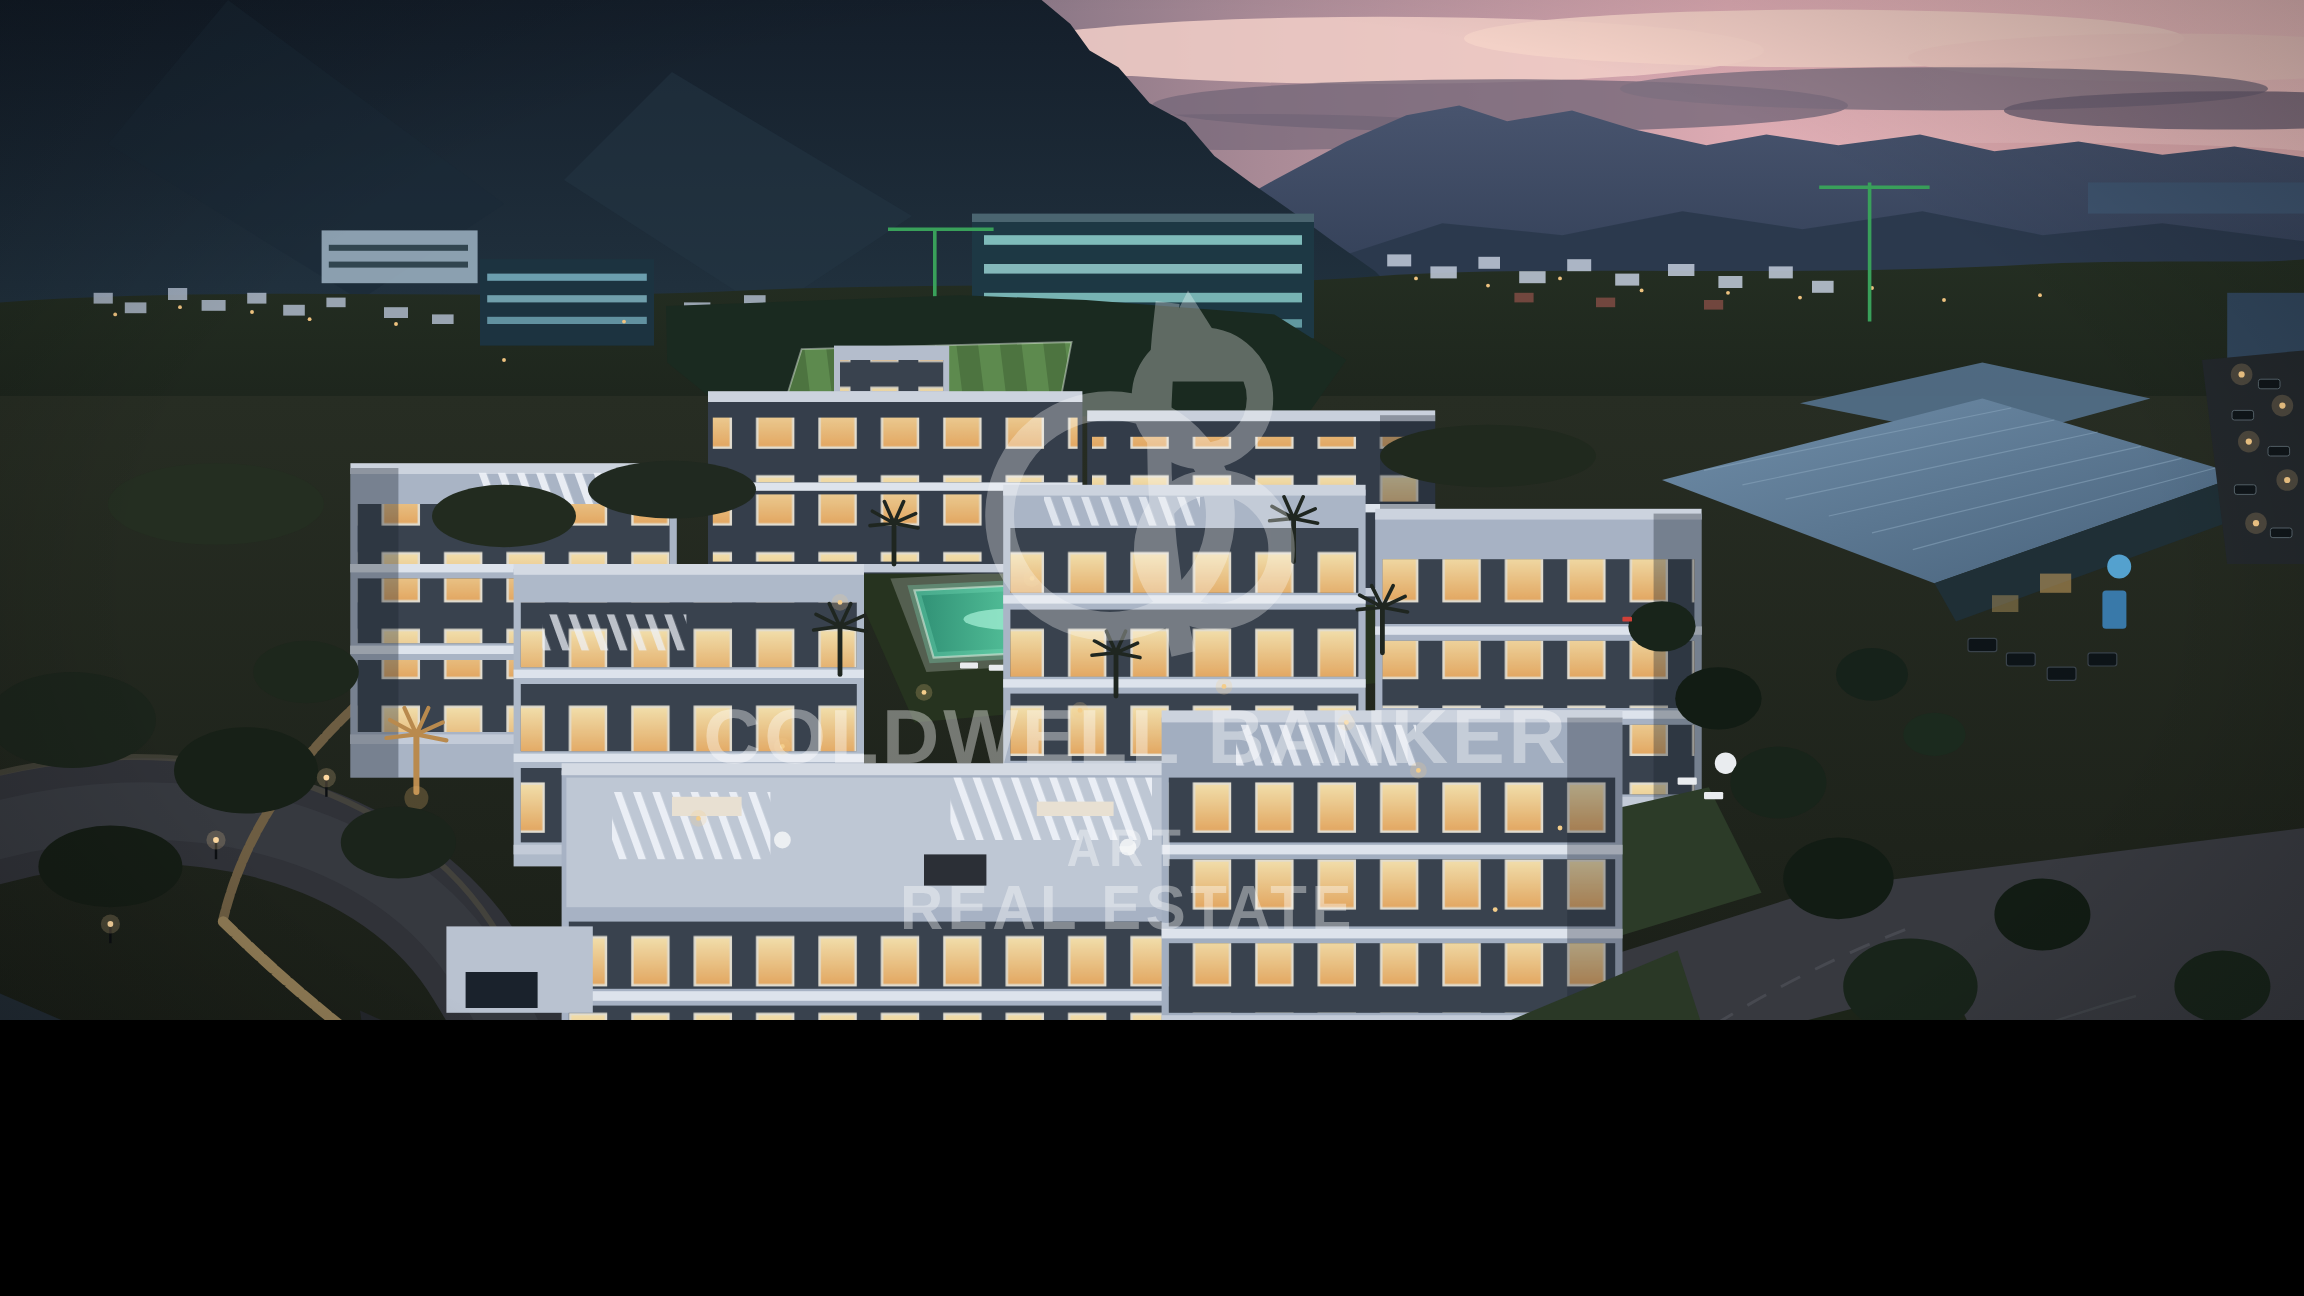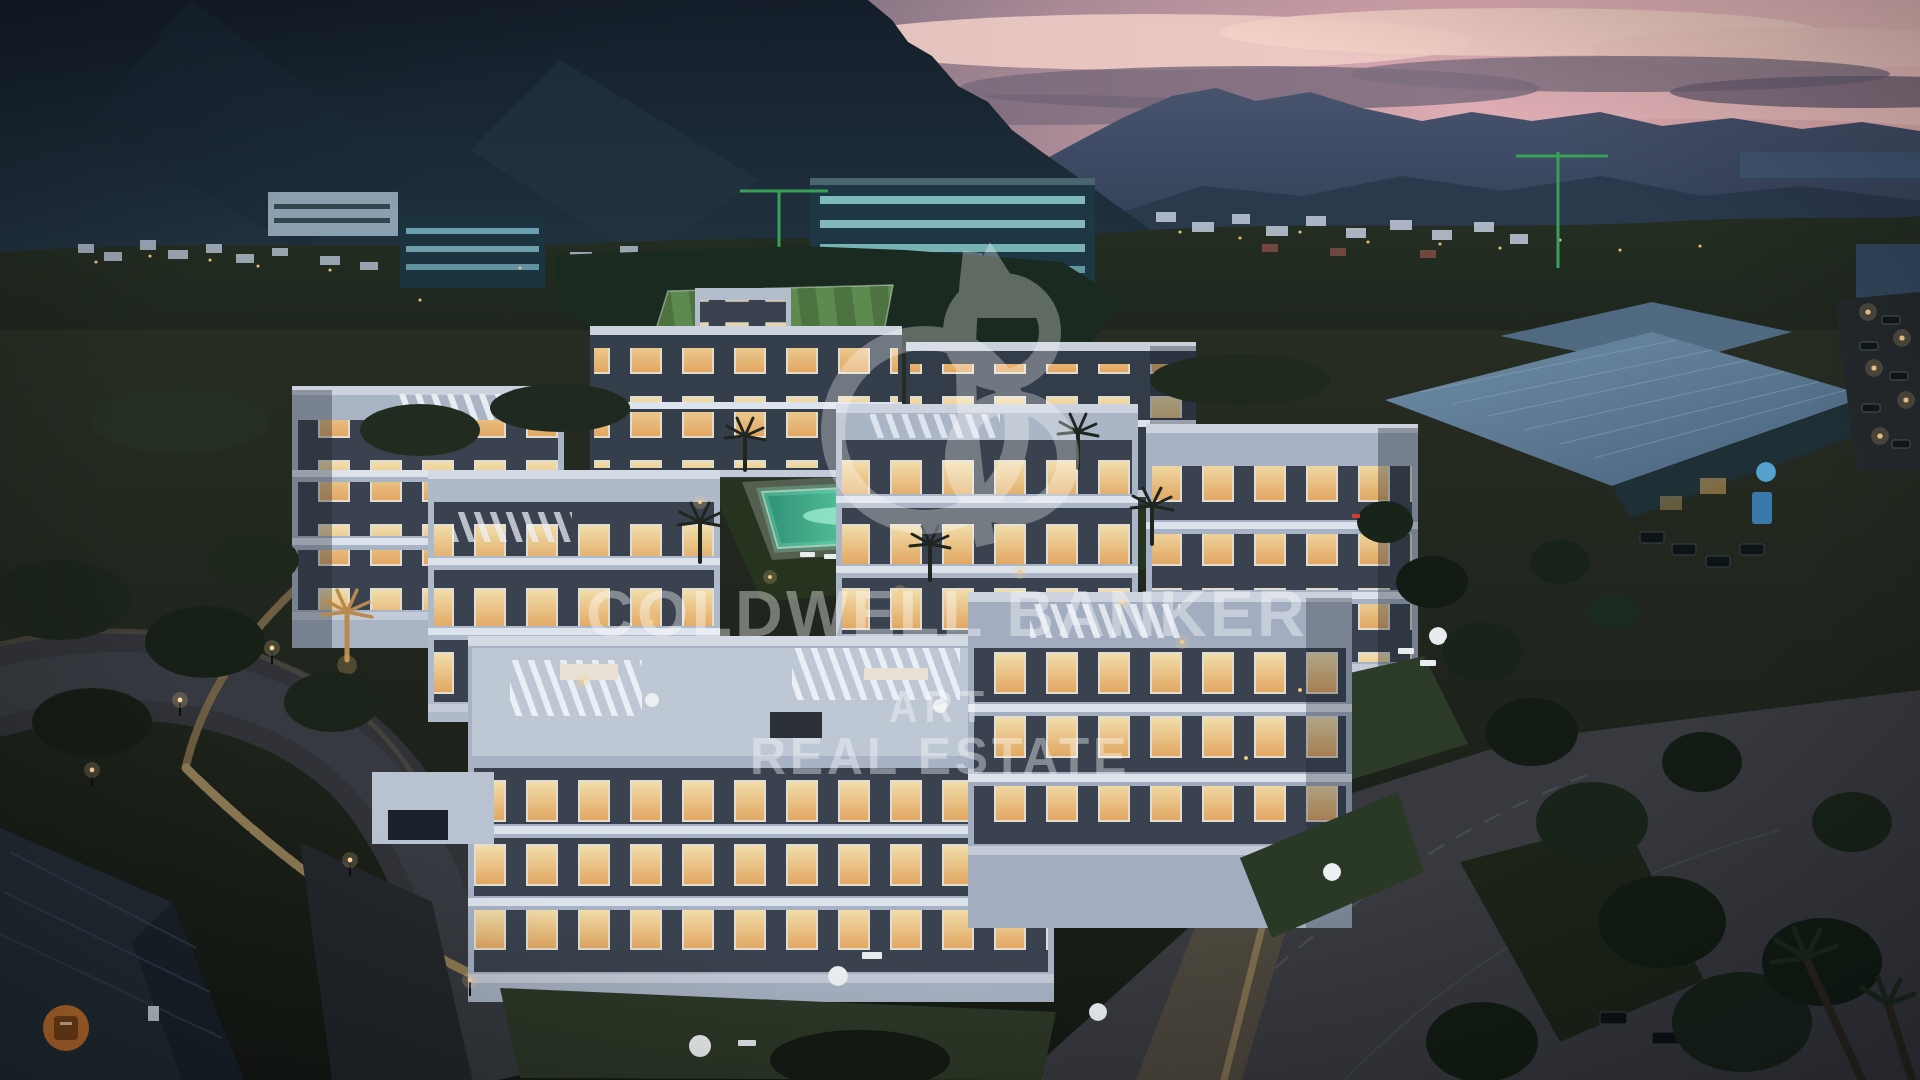--- a/index.html
+++ b/index.html
@@ -1,16 +1,16 @@
 <!DOCTYPE html>
 <html><head>
 <meta charset="utf-8">
 <style>
   html,body{margin:0;padding:0;background:#000;}
-  .stage{position:relative;width:1920px;height:1080px;overflow:hidden;background:#10161d;
+  .stage{position:relative;width:1920px;height:850px;overflow:hidden;background:#10161d;
          font-family:"Liberation Sans",sans-serif;}
   .stage svg{position:absolute;inset:0;display:block;}
   .wm-text{fill:#ffffff;font-family:"Liberation Sans",sans-serif;font-weight:bold;}
 </style>
 </head>
 <body>
 
 <div class="stage">
 <svg viewBox="0 0 1920 1080" width="1920" height="1080">
   <defs>

